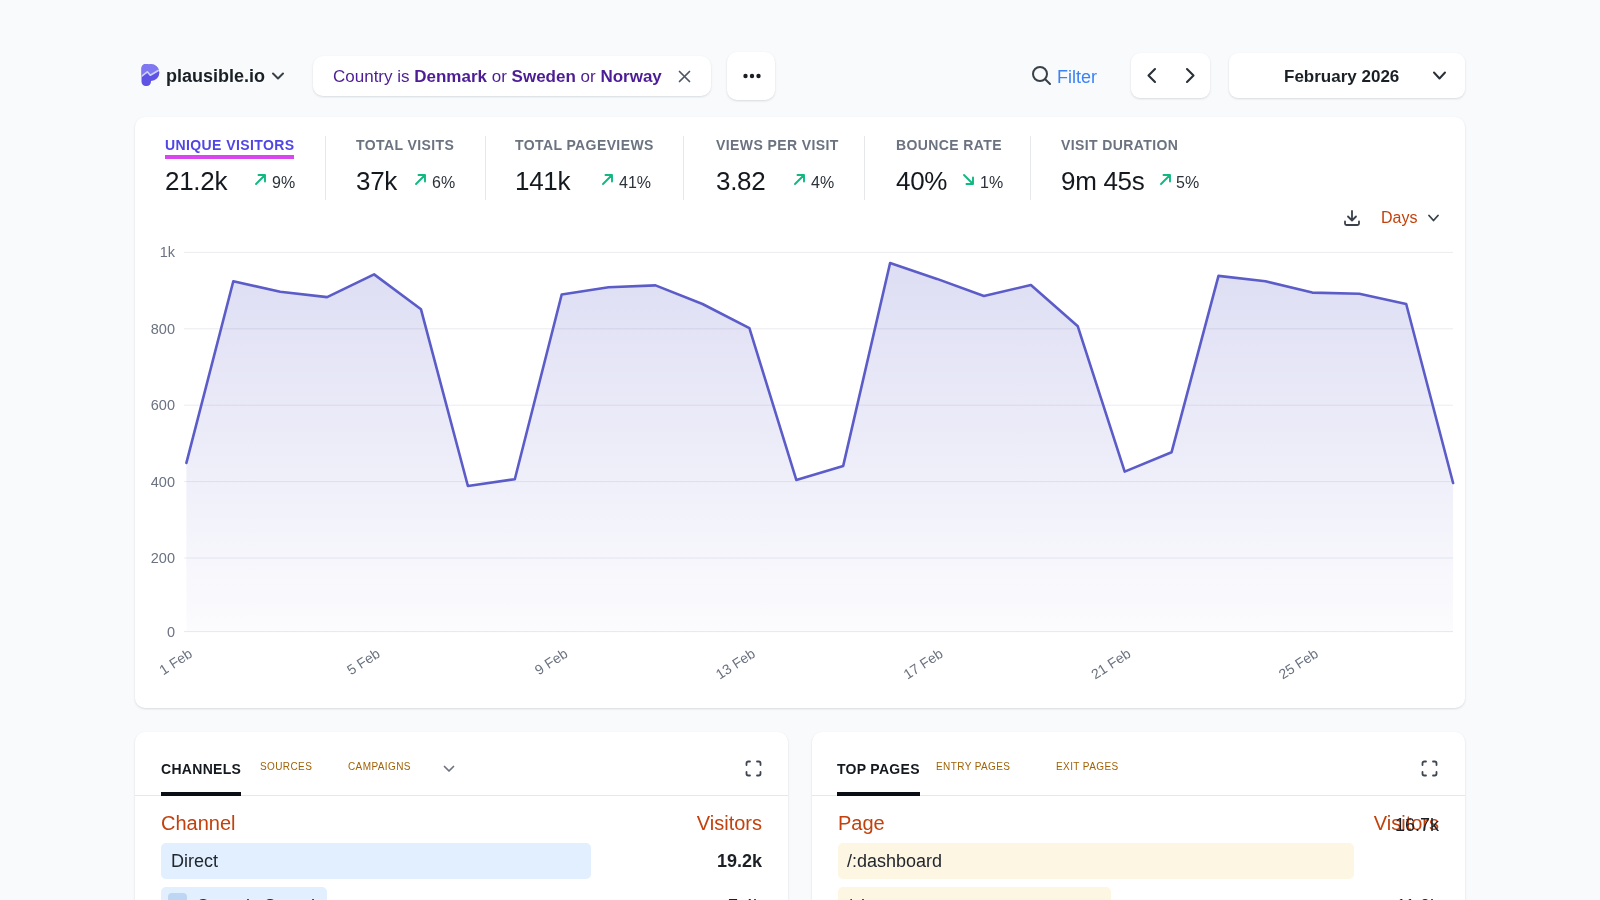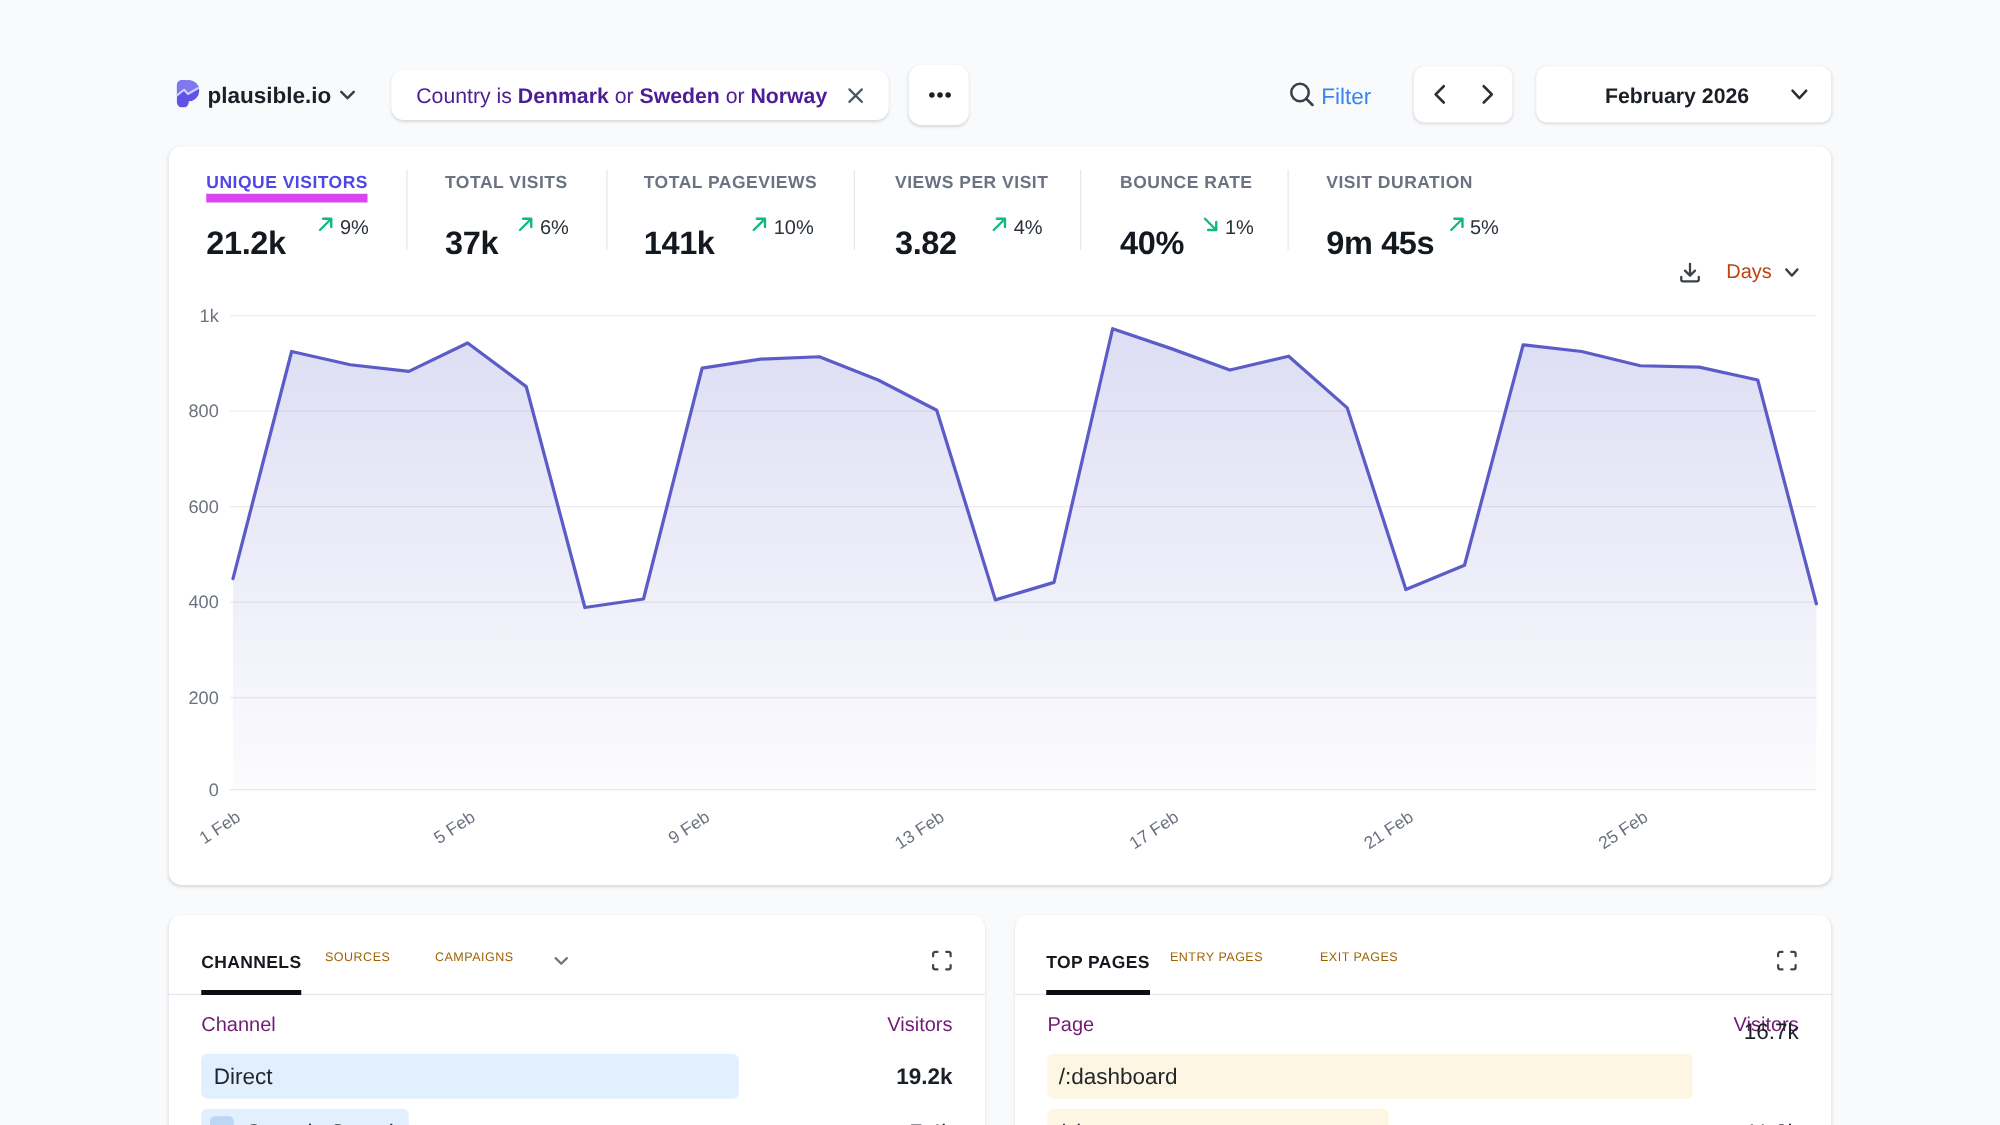--- a/index.html
+++ b/index.html
@@ -4,27 +4,27 @@
 <style>
 * { margin:0; padding:0; box-sizing:border-box; }
 html,body { width:1600px; height:900px; overflow:hidden; background:#f8fafc;
   font-family:"Liberation Sans",sans-serif; color:#1b2026; }
 #page { position:relative; width:1600px; height:900px; }
 .abs { position:absolute; }
 .card { position:absolute; background:#fff; border-radius:10px;
   box-shadow:0 1px 2px rgba(16,24,40,.06),0 1px 3px rgba(16,24,40,.08); }
 .statlabel { position:absolute; font-size:14px; font-weight:700; letter-spacing:.4px;
   color:#6b7280; line-height:1; white-space:nowrap; }
-.statval { position:absolute; font-size:26px; font-weight:700; color:#14181f;
-  line-height:1; white-space:nowrap; letter-spacing:-0.3px;margin-top:13px; }
+.statval { position:absolute; font-size:26px; font-weight:400; color:#14181f;
+  line-height:1; white-space:nowrap; letter-spacing:-0.3px; }
 .statpct { position:absolute; font-size:16px; color:#2b323b; line-height:1; }
 .vdiv { position:absolute; width:1px; background:#e5e7eb; top:136px; height:64px; }
 .tab-on { position:absolute; font-size:14px; font-weight:700; letter-spacing:.3px; color:#14181f; line-height:1; }
 .tab-off { position:absolute; font-size:10px; letter-spacing:.4px; color:#a16207; line-height:1; }
-.colhead { position:absolute; font-size:16px; color:#701a75; line-height:1; }
+.colhead { position:absolute; font-size:20px; color:#c2410c; line-height:1; }
 .rowtxt { position:absolute; font-size:18px; color:#22272e; line-height:1; }
 .rowval { position:absolute; font-size:18px; color:#1b2026; line-height:1; }
 </style>
 </head>
 <body>
 <div id="page">
 
   <svg class="abs" style="left:141px;top:64px" width="19" height="23" viewBox="0 0 19 23">
     <defs>
         <clipPath id="pclip">
@@ -71,42 +71,42 @@
   </svg>
 
   <div class="card" style="left:1229px;top:53px;width:236px;height:45px;border-radius:9px;"></div>
   <div class="abs" style="left:1284px;top:68px;font-size:17px;font-weight:700;line-height:1;color:#1b2026;">February 2026</div>
   <svg class="abs" style="left:1432px;top:71px" width="15" height="10" viewBox="0 0 15 10">
     <path d="M2,1.5 L7.5,7.5 L13,1.5" fill="none" stroke="#2a3038" stroke-width="2" stroke-linecap="round" stroke-linejoin="round"></path>
   </svg>
 
   <div class="card" style="left:135px;top:117px;width:1330px;height:591px;"></div>
 
-  <div class="statlabel" style="left:165px;top:138px;color:#4f46e5;border-bottom:7px solid #d946ef;padding-bottom:3px;">UNIQUE VISITORS</div>
+  <div class="statlabel" style="left:165px;top:138px;color:#4f46e5;border-bottom:4px solid #d946ef;padding-bottom:3px;">UNIQUE VISITORS</div>
   <div class="statval" style="left:165px;top:168px;">21.2k</div>
   <svg class="abs" style="left:254px;top:173px" width="13" height="13" viewBox="0 0 13 13">
       <path d="M2,11 L11,2 M4.5,2 H11 V8.5" fill="none" stroke="#10b981" stroke-width="1.9" stroke-linecap="round" stroke-linejoin="round"></path>
     </svg>
   <div class="statpct" style="left:272px;top:175px;">9%</div>
   <div class="vdiv" style="left:325px;"></div>
 
   <div class="statlabel" style="left:356px;top:138px;">TOTAL VISITS</div>
   <div class="statval" style="left:356px;top:168px;">37k</div>
   <svg class="abs" style="left:414px;top:173px" width="13" height="13" viewBox="0 0 13 13">
       <path d="M2,11 L11,2 M4.5,2 H11 V8.5" fill="none" stroke="#10b981" stroke-width="1.9" stroke-linecap="round" stroke-linejoin="round"></path>
     </svg>
   <div class="statpct" style="left:432px;top:175px;">6%</div>
   <div class="vdiv" style="left:485px;"></div>
 
   <div class="statlabel" style="left:515px;top:138px;">TOTAL PAGEVIEWS</div>
   <div class="statval" style="left:515px;top:168px;">141k</div>
   <svg class="abs" style="left:601px;top:173px" width="13" height="13" viewBox="0 0 13 13">
       <path d="M2,11 L11,2 M4.5,2 H11 V8.5" fill="none" stroke="#10b981" stroke-width="1.9" stroke-linecap="round" stroke-linejoin="round"></path>
     </svg>
-  <div class="statpct" style="left:619px;top:175px;">10%</div>
+  <div class="statpct" style="left:619px;top:175px;">41%</div>
   <div class="vdiv" style="left:683px;"></div>
 
   <div class="statlabel" style="left:716px;top:138px;">VIEWS PER VISIT</div>
   <div class="statval" style="left:716px;top:168px;">3.82</div>
   <svg class="abs" style="left:793px;top:173px" width="13" height="13" viewBox="0 0 13 13">
       <path d="M2,11 L11,2 M4.5,2 H11 V8.5" fill="none" stroke="#10b981" stroke-width="1.9" stroke-linecap="round" stroke-linejoin="round"></path>
     </svg>
   <div class="statpct" style="left:811px;top:175px;">4%</div>
   <div class="vdiv" style="left:864px;"></div>
 

